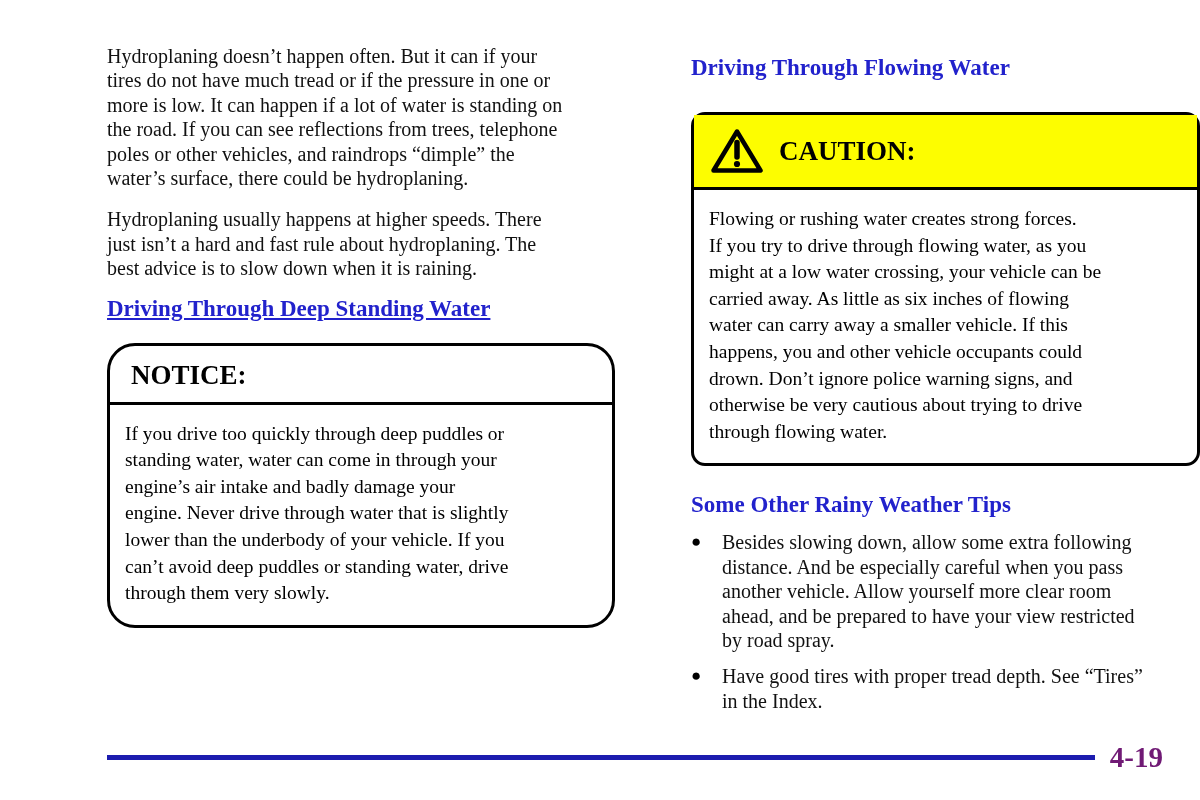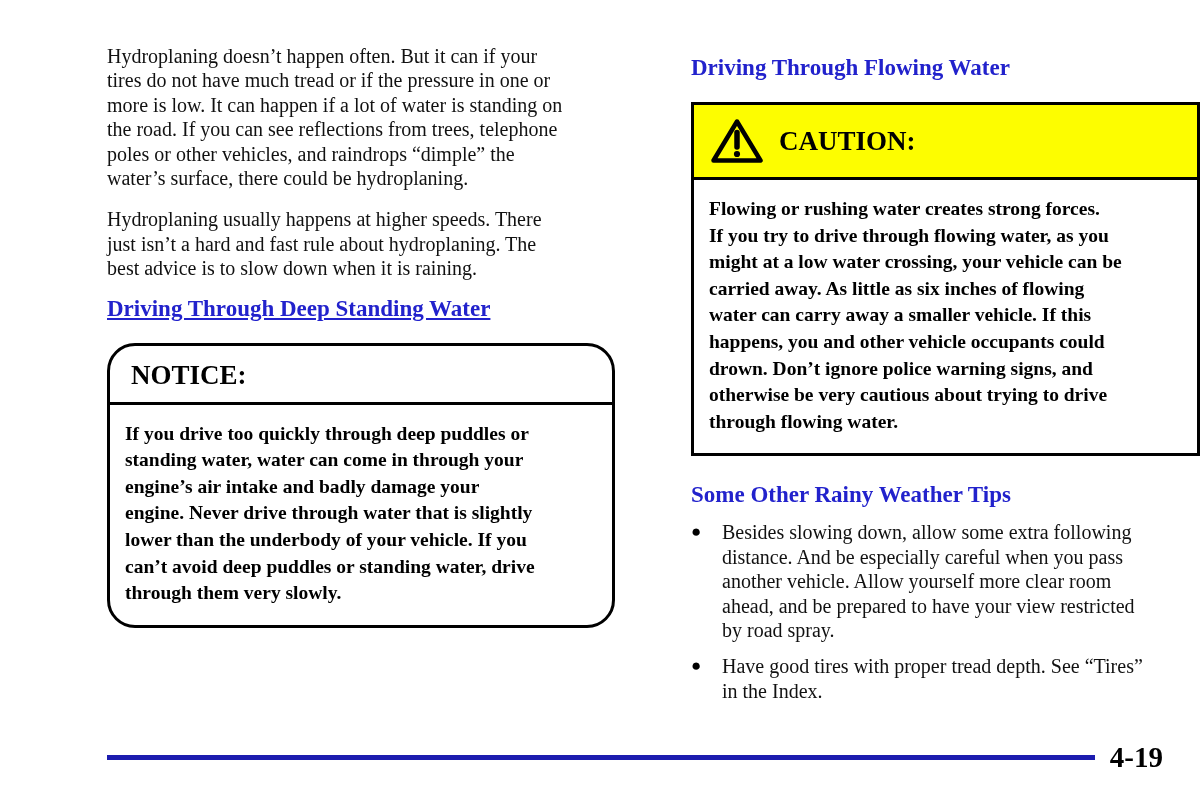--- a/index.html
+++ b/index.html
@@ -50,21 +50,22 @@
     border: 3px solid #000000;
     background: #ffffff;
   }
   .notice-box {
     width: 502px;
     margin-top: 22px;
     border-radius: 28px;
   }
   .caution-box {
     width: 503px;
-    margin-top: 22px;
+    margin-top: 32px;
+    border-radius: 14px;
   }
   .box-header {
     border-bottom: 3px solid #000000;
     padding: 12px 16px 10px 21px;
     font-size: 27px;
     font-weight: bold;
     line-height: 34px;
     color: #000000;
   }
   .caution-box .box-header {
@@ -73,21 +74,21 @@
     padding: 13px 16px 13px 17px;
   }
   .warn-icon {
     display: inline-flex;
     margin-right: 16px;
     flex: 0 0 auto;
   }
   .box-body {
     padding: 16px 12px 18px 15px;
     font-size: 19.5px;
-    font-weight: bold;
+    font-weight: normal;
     line-height: 26.6px;
     color: #000000;
   }
 
   .col-right .heading-tips { margin-top: 26px; }
 
   ul.tips-list {
     margin: 13px 0 0 0;
     padding: 0;
     list-style: none;
@@ -121,21 +122,21 @@
   .footer-rule {
     flex: 1 1 auto;
     height: 5px;
     background: #1c1caf;
   }
   .page-number {
     flex: 0 0 auto;
     margin-left: 15px;
     font-size: 29px;
     font-weight: bold;
-    color: #000000;
+    color: #701a75;
     line-height: 1;
   }
 </style>
 </head>
 <body>
 
 <div class="col-left">
   <p class="body-text ml">Hydroplaning doesn’t happen often. But it can if your
 tires do not have much tread or if the pressure in one or
 more is low. It can happen if a lot of water is standing on

